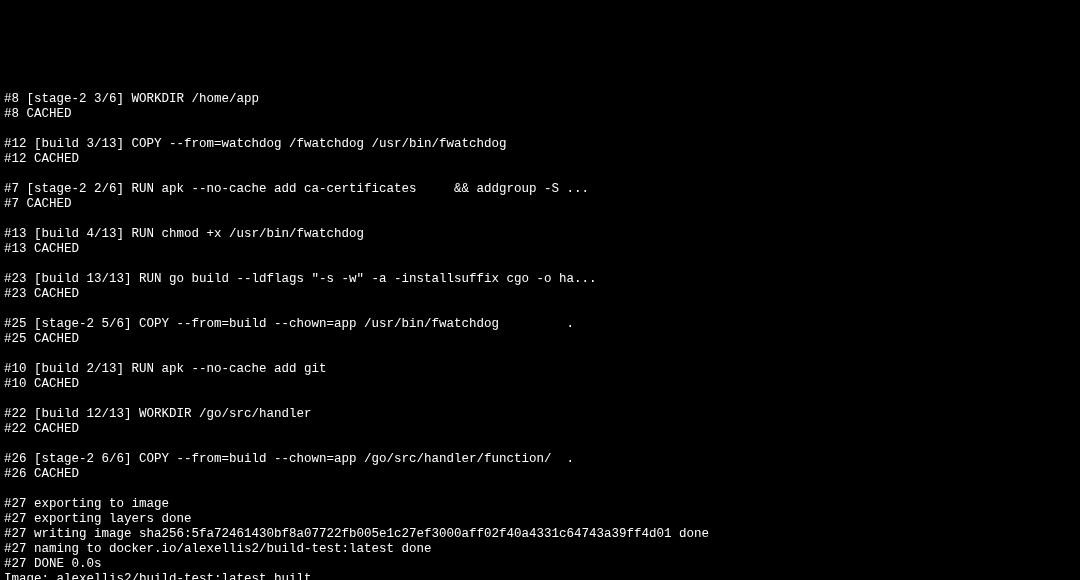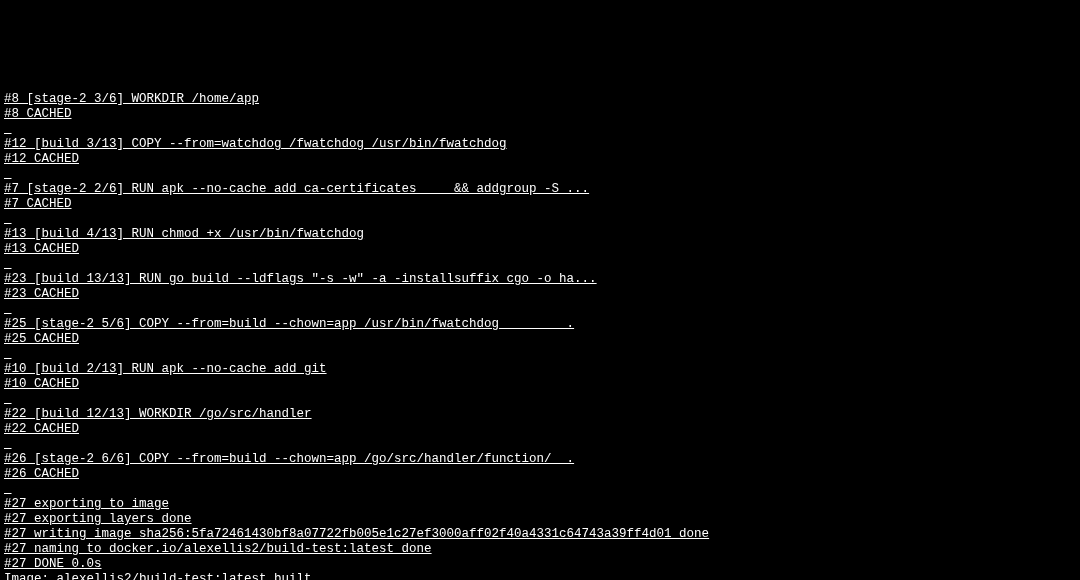--- a/index.html
+++ b/index.html
@@ -17,21 +17,20 @@
       height: 580px;
       overflow: hidden;
       padding: 2px 4px;
       white-space: pre;
     }
     .terminal {
       white-space: pre-wrap;
     }
     .line {
       display: block;
-      text-decoration: underline;
     }
   </style>
 </head>
 <body>
 
 
 
 <div class="terminal">
   <div id="lines-container"><span class="line ">#8 [stage-2 3/6] WORKDIR /home/app</span><span class="line ">#8 CACHED</span><span class="line ">&nbsp;</span><span class="line ">#12 [build 3/13] COPY --from=watchdog /fwatchdog /usr/bin/fwatchdog</span><span class="line ">#12 CACHED</span><span class="line ">&nbsp;</span><span class="line ">#7 [stage-2 2/6] RUN apk --no-cache add ca-certificates     &amp;&amp; addgroup -S ...</span><span class="line ">#7 CACHED</span><span class="line ">&nbsp;</span><span class="line ">#13 [build 4/13] RUN chmod +x /usr/bin/fwatchdog</span><span class="line ">#13 CACHED</span><span class="line ">&nbsp;</span><span class="line ">#23 [build 13/13] RUN go build --ldflags "-s -w" -a -installsuffix cgo -o ha...</span><span class="line ">#23 CACHED</span><span class="line ">&nbsp;</span><span class="line ">#25 [stage-2 5/6] COPY --from=build --chown=app /usr/bin/fwatchdog         .</span><span class="line ">#25 CACHED</span><span class="line ">&nbsp;</span><span class="line ">#10 [build 2/13] RUN apk --no-cache add git</span><span class="line ">#10 CACHED</span><span class="line ">&nbsp;</span><span class="line ">#22 [build 12/13] WORKDIR /go/src/handler</span><span class="line ">#22 CACHED</span><span class="line ">&nbsp;</span><span class="line ">#26 [stage-2 6/6] COPY --from=build --chown=app /go/src/handler/function/  .</span><span class="line ">#26 CACHED</span><span class="line ">&nbsp;</span><span class="line ">#27 exporting to image</span><span class="line ">#27 exporting layers done</span><span class="line ">#27 writing image sha256:5fa72461430bf8a07722fb005e1c27ef3000aff02f40a4331c64743a39ff4d01 done</span><span class="line ">#27 naming to docker.io/alexellis2/build-test:latest done</span><span class="line ">#27 DONE 0.0s</span><span class="line ">Image: alexellis2/build-test:latest built.</span></div>
   

